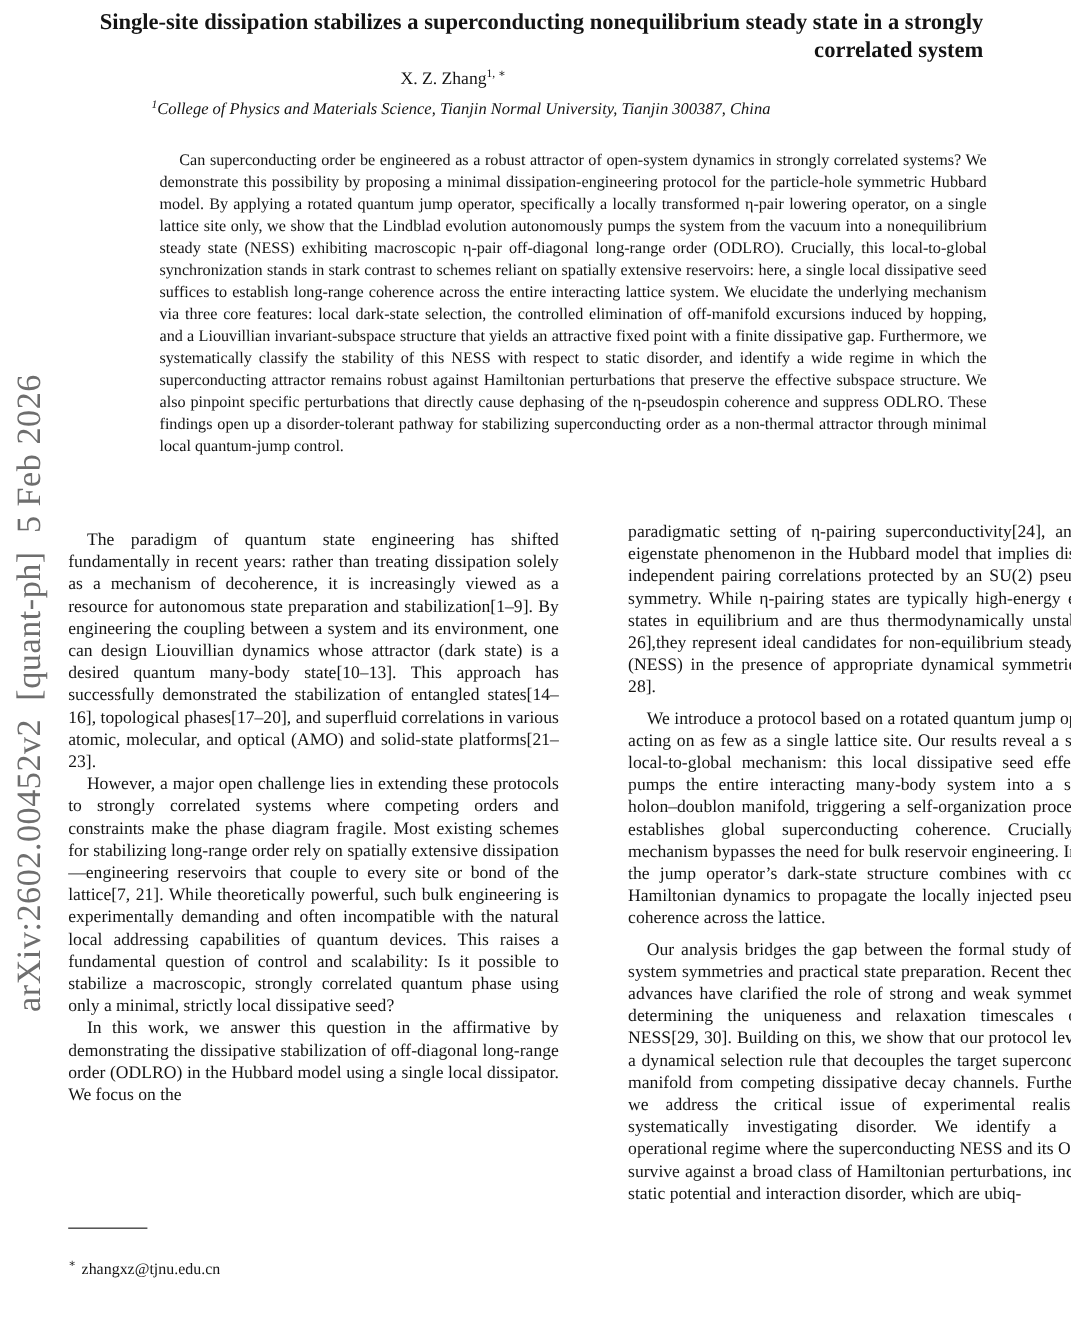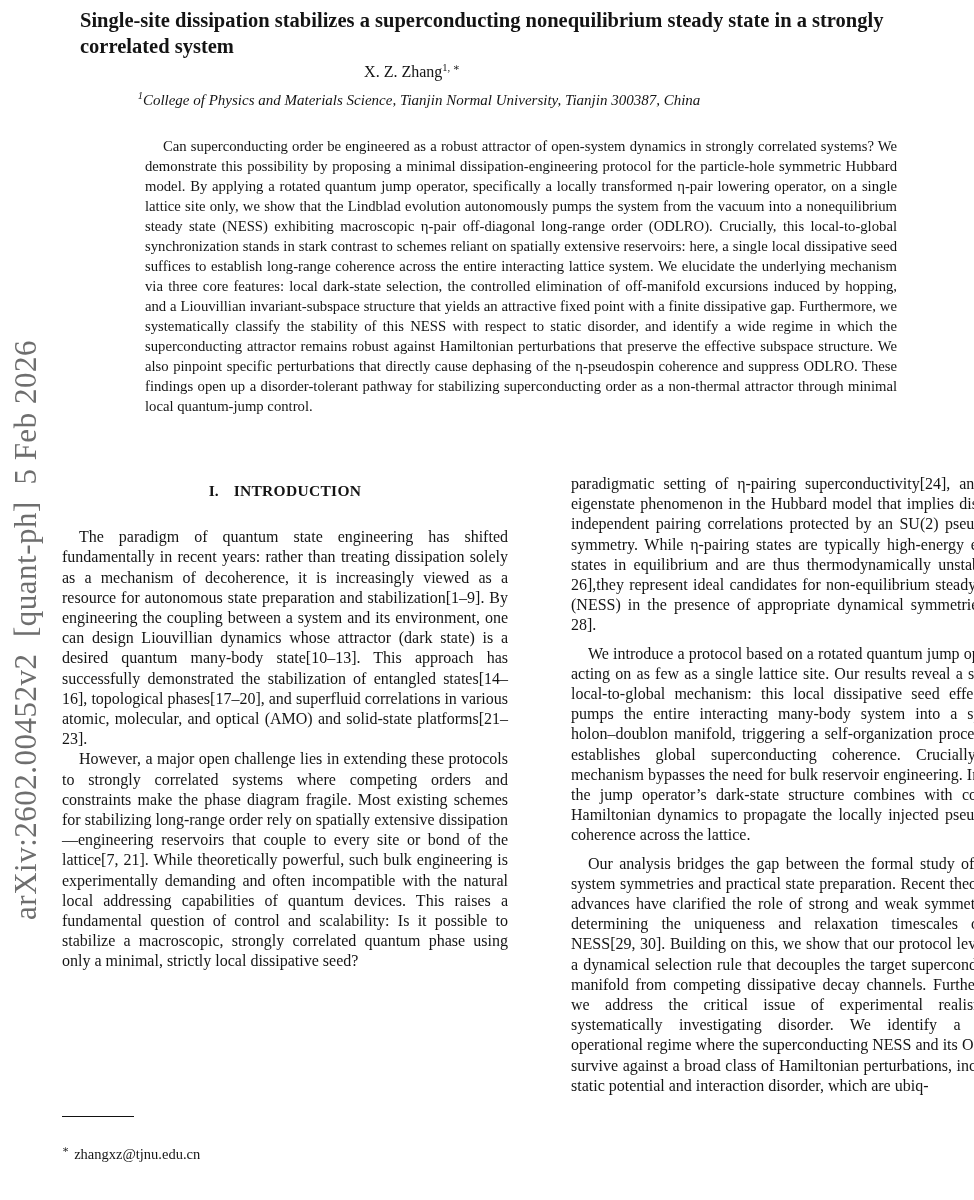--- a/index.html
+++ b/index.html
@@ -22,21 +22,21 @@
     transform-origin: center center;
     color: #6e6e6e;
     font-size: 31px;
     white-space: pre;
     letter-spacing: 0.5px;
   }
 
   .paper-title {
     position: absolute;
     top: 7px; left: 80px; width: 814px;
-    text-align: left;
+    text-align: right;
     font-weight: bold;
     font-size: 20.5px;
     line-height: 26px;
   }
 
   .author-line {
     position: absolute;
     top: 61px; left: 0; width: 824px;
     text-align: center;
     font-size: 16px;
@@ -106,25 +106,23 @@
 
 <div class="affiliation">
   <sup>1</sup><span>College of Physics and Materials Science, Tianjin Normal University, Tianjin 300387, China</span>
 </div>
 
 <div class="abstract">
   <p>Can superconducting order be engineered as a robust attractor of open-system dynamics in strongly correlated systems? We demonstrate this possibility by proposing a minimal dissipation-engineering protocol for the particle-hole symmetric Hubbard model. By applying a rotated quantum jump operator, specifically a locally transformed η-pair lowering operator, on a single lattice site only, we show that the Lindblad evolution autonomously pumps the system from the vacuum into a nonequilibrium steady state (NESS) exhibiting macroscopic η-pair off-diagonal long-range order (ODLRO). Crucially, this local-to-global synchronization stands in stark contrast to schemes reliant on spatially extensive reservoirs: here, a single local dissipative seed suffices to establish long-range coherence across the entire interacting lattice system. We elucidate the underlying mechanism via three core features: local dark-state selection, the controlled elimination of off-manifold excursions induced by hopping, and a Liouvillian invariant-subspace structure that yields an attractive fixed point with a finite dissipative gap. Furthermore, we systematically classify the stability of this NESS with respect to static disorder, and identify a wide regime in which the superconducting attractor remains robust against Hamiltonian perturbations that preserve the effective subspace structure. We also pinpoint specific perturbations that directly cause dephasing of the η-pseudospin coherence and suppress ODLRO. These findings open up a disorder-tolerant pathway for stabilizing superconducting order as a non-thermal attractor through minimal local quantum-jump control.</p>
 </div>
 
 <div class="column column-left">
-  <div class="sec-heading">
-    <span class="sec-num">I.</span><span class="sec-title">INTRODUCTION</span>
-  </div>
   <p>The paradigm of quantum state engineering has shifted fundamentally in recent years: rather than treating dissipation solely as a mechanism of decoherence, it is increasingly viewed as a resource for autonomous state preparation and stabilization[1–9]. By engineering the coupling between a system and its environment, one can design Liouvillian dynamics whose attractor (dark state) is a desired quantum many-body state[10–13]. This approach has successfully demonstrated the stabilization of entangled states[14–16], topological phases[17–20], and superfluid correlations in various atomic, molecular, and optical (AMO) and solid-state platforms[21–23].</p>
   <p>However, a major open challenge lies in extending these protocols to strongly correlated systems where competing orders and constraints make the phase diagram fragile. Most existing schemes for stabilizing long-range order rely on spatially extensive dissipation—engineering reservoirs that couple to every site or bond of the lattice[7, 21]. While theoretically powerful, such bulk engineering is experimentally demanding and often incompatible with the natural local addressing capabilities of quantum devices. This raises a fundamental question of control and scalability: Is it possible to stabilize a macroscopic, strongly correlated quantum phase using only a minimal, strictly local dissipative seed?</p>
+  <p>In this work, we answer this question in the affirmative by demonstrating the dissipative stabilization of off-diagonal long-range order (ODLRO) in the Hubbard model using a single local dissipator. We focus on the</p>
 </div>
 
 <div class="column column-right">
   <p class="no-indent">paradigmatic setting of η-pairing superconductivity[24], an exact eigenstate phenomenon in the Hubbard model that implies distance-independent pairing correlations protected by an SU(2) pseudospin symmetry. While η-pairing states are typically high-energy excited states in equilibrium and are thus thermodynamically unstable[25, 26],they represent ideal candidates for non-equilibrium steady states (NESS) in the presence of appropriate dynamical symmetries [27, 28].</p>
   <p>We introduce a protocol based on a rotated quantum jump operator acting on as few as a single lattice site. Our results reveal a striking local-to-global mechanism: this local dissipative seed effectively pumps the entire interacting many-body system into a specific holon–doublon manifold, triggering a self-organization process that establishes global superconducting coherence. Crucially, this mechanism bypasses the need for bulk reservoir engineering. Instead, the jump operator’s dark-state structure combines with coherent Hamiltonian dynamics to propagate the locally injected pseudospin coherence across the lattice.</p>
   <p>Our analysis bridges the gap between the formal study of open-system symmetries and practical state preparation. Recent theoretical advances have clarified the role of strong and weak symmetries in determining the uniqueness and relaxation timescales of the NESS[29, 30]. Building on this, we show that our protocol leverages a dynamical selection rule that decouples the target superconducting manifold from competing dissipative decay channels. Furthermore, we address the critical issue of experimental realism by systematically investigating disorder. We identify a robust operational regime where the superconducting NESS and its ODLRO survive against a broad class of Hamiltonian perturbations, including static potential and interaction disorder, which are ubiq-</p>
 </div>
 
 <div class="footnote">
   <div class="footnote-rule"></div>

